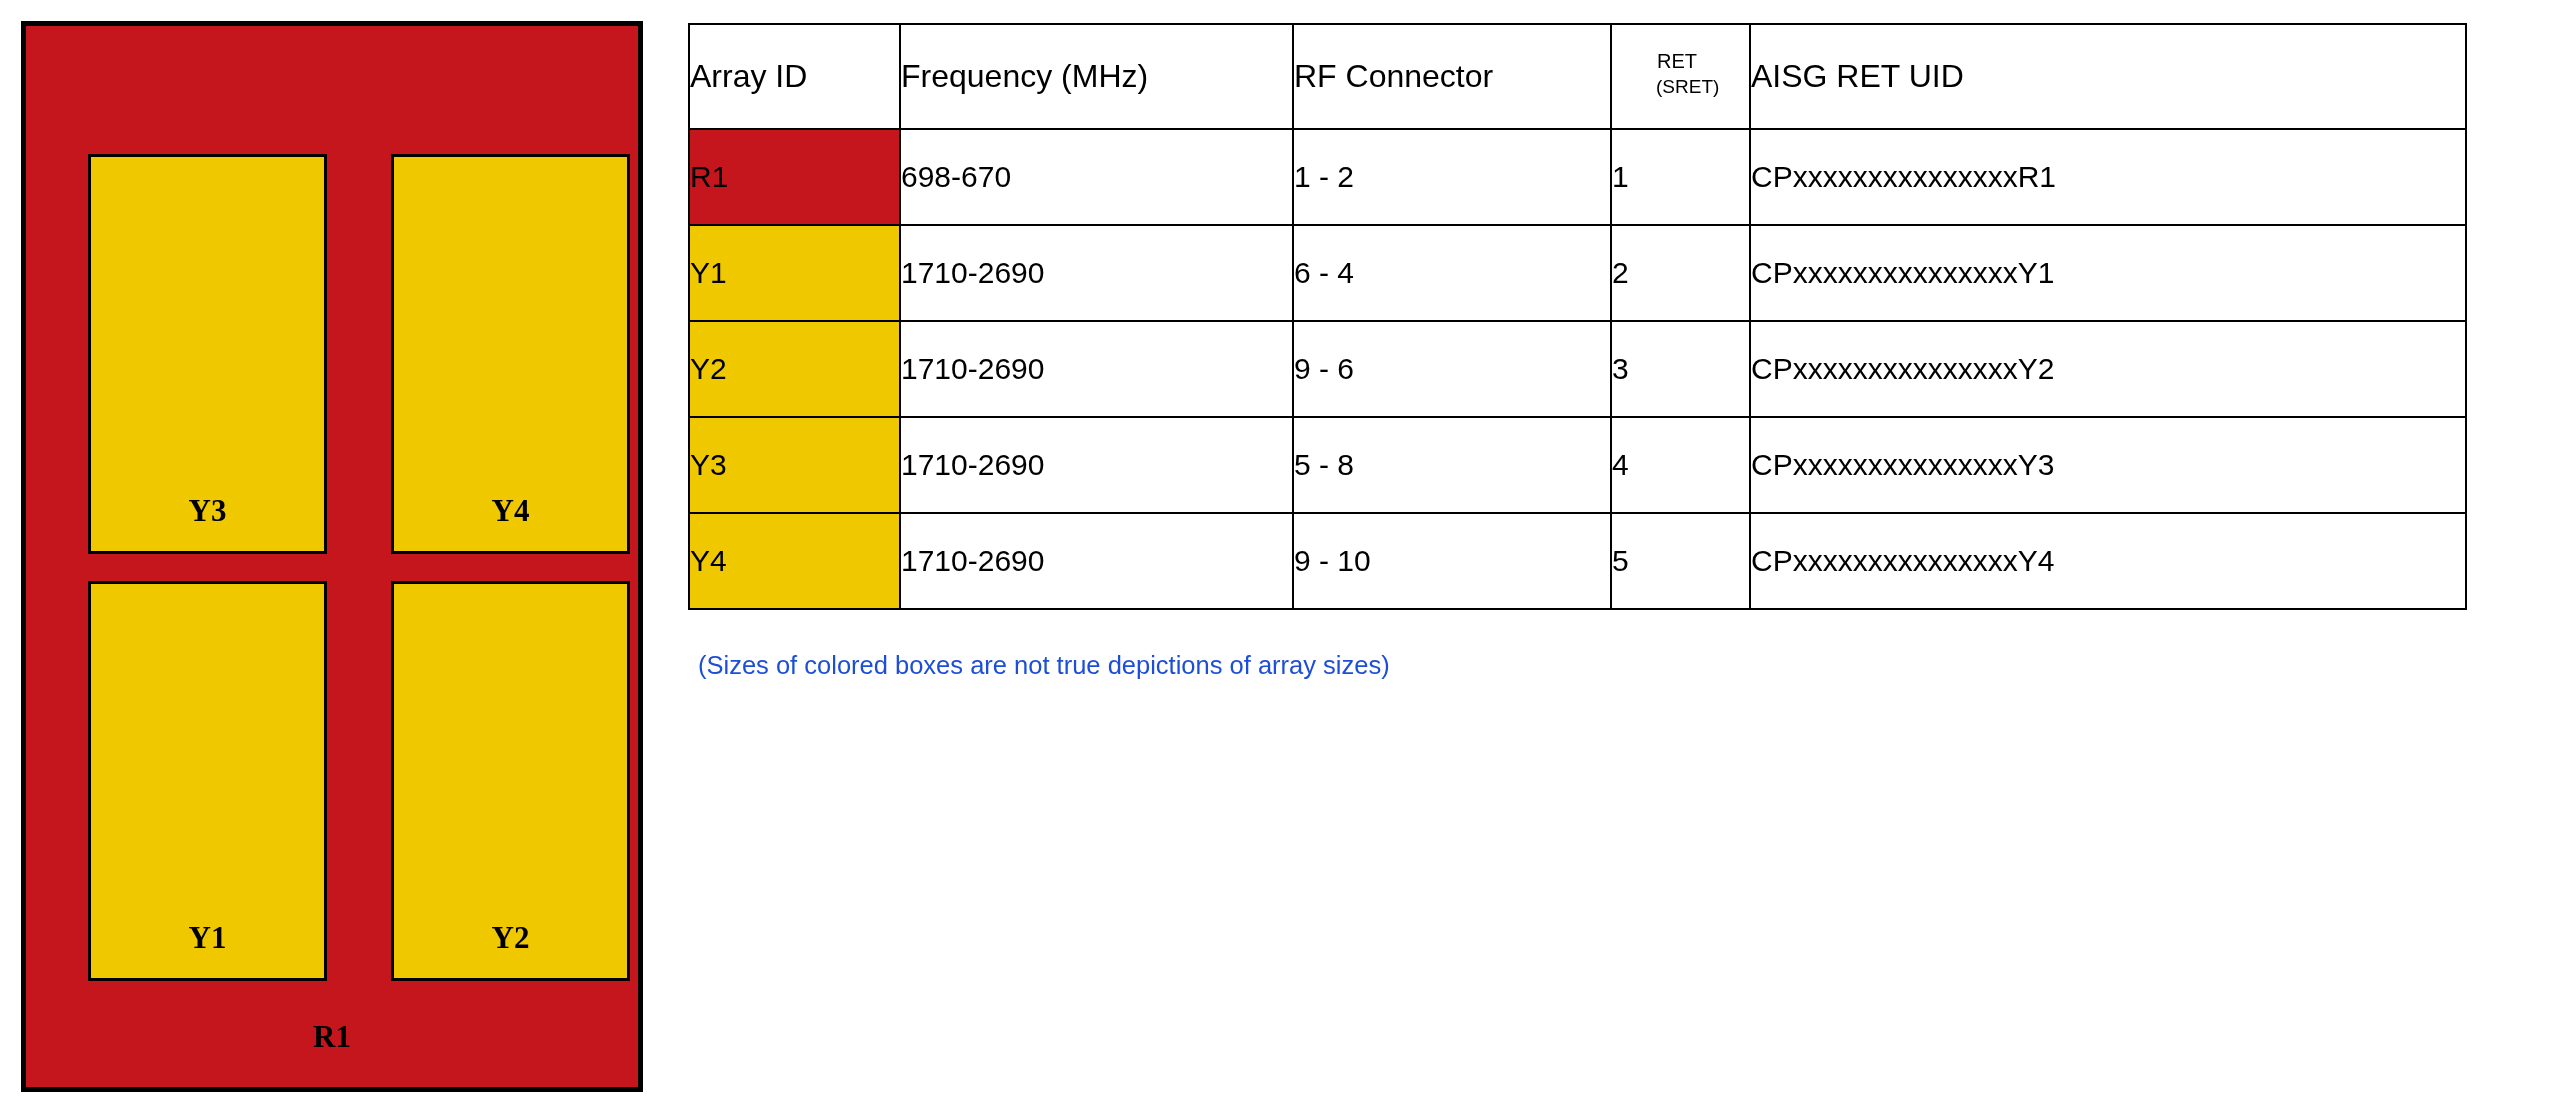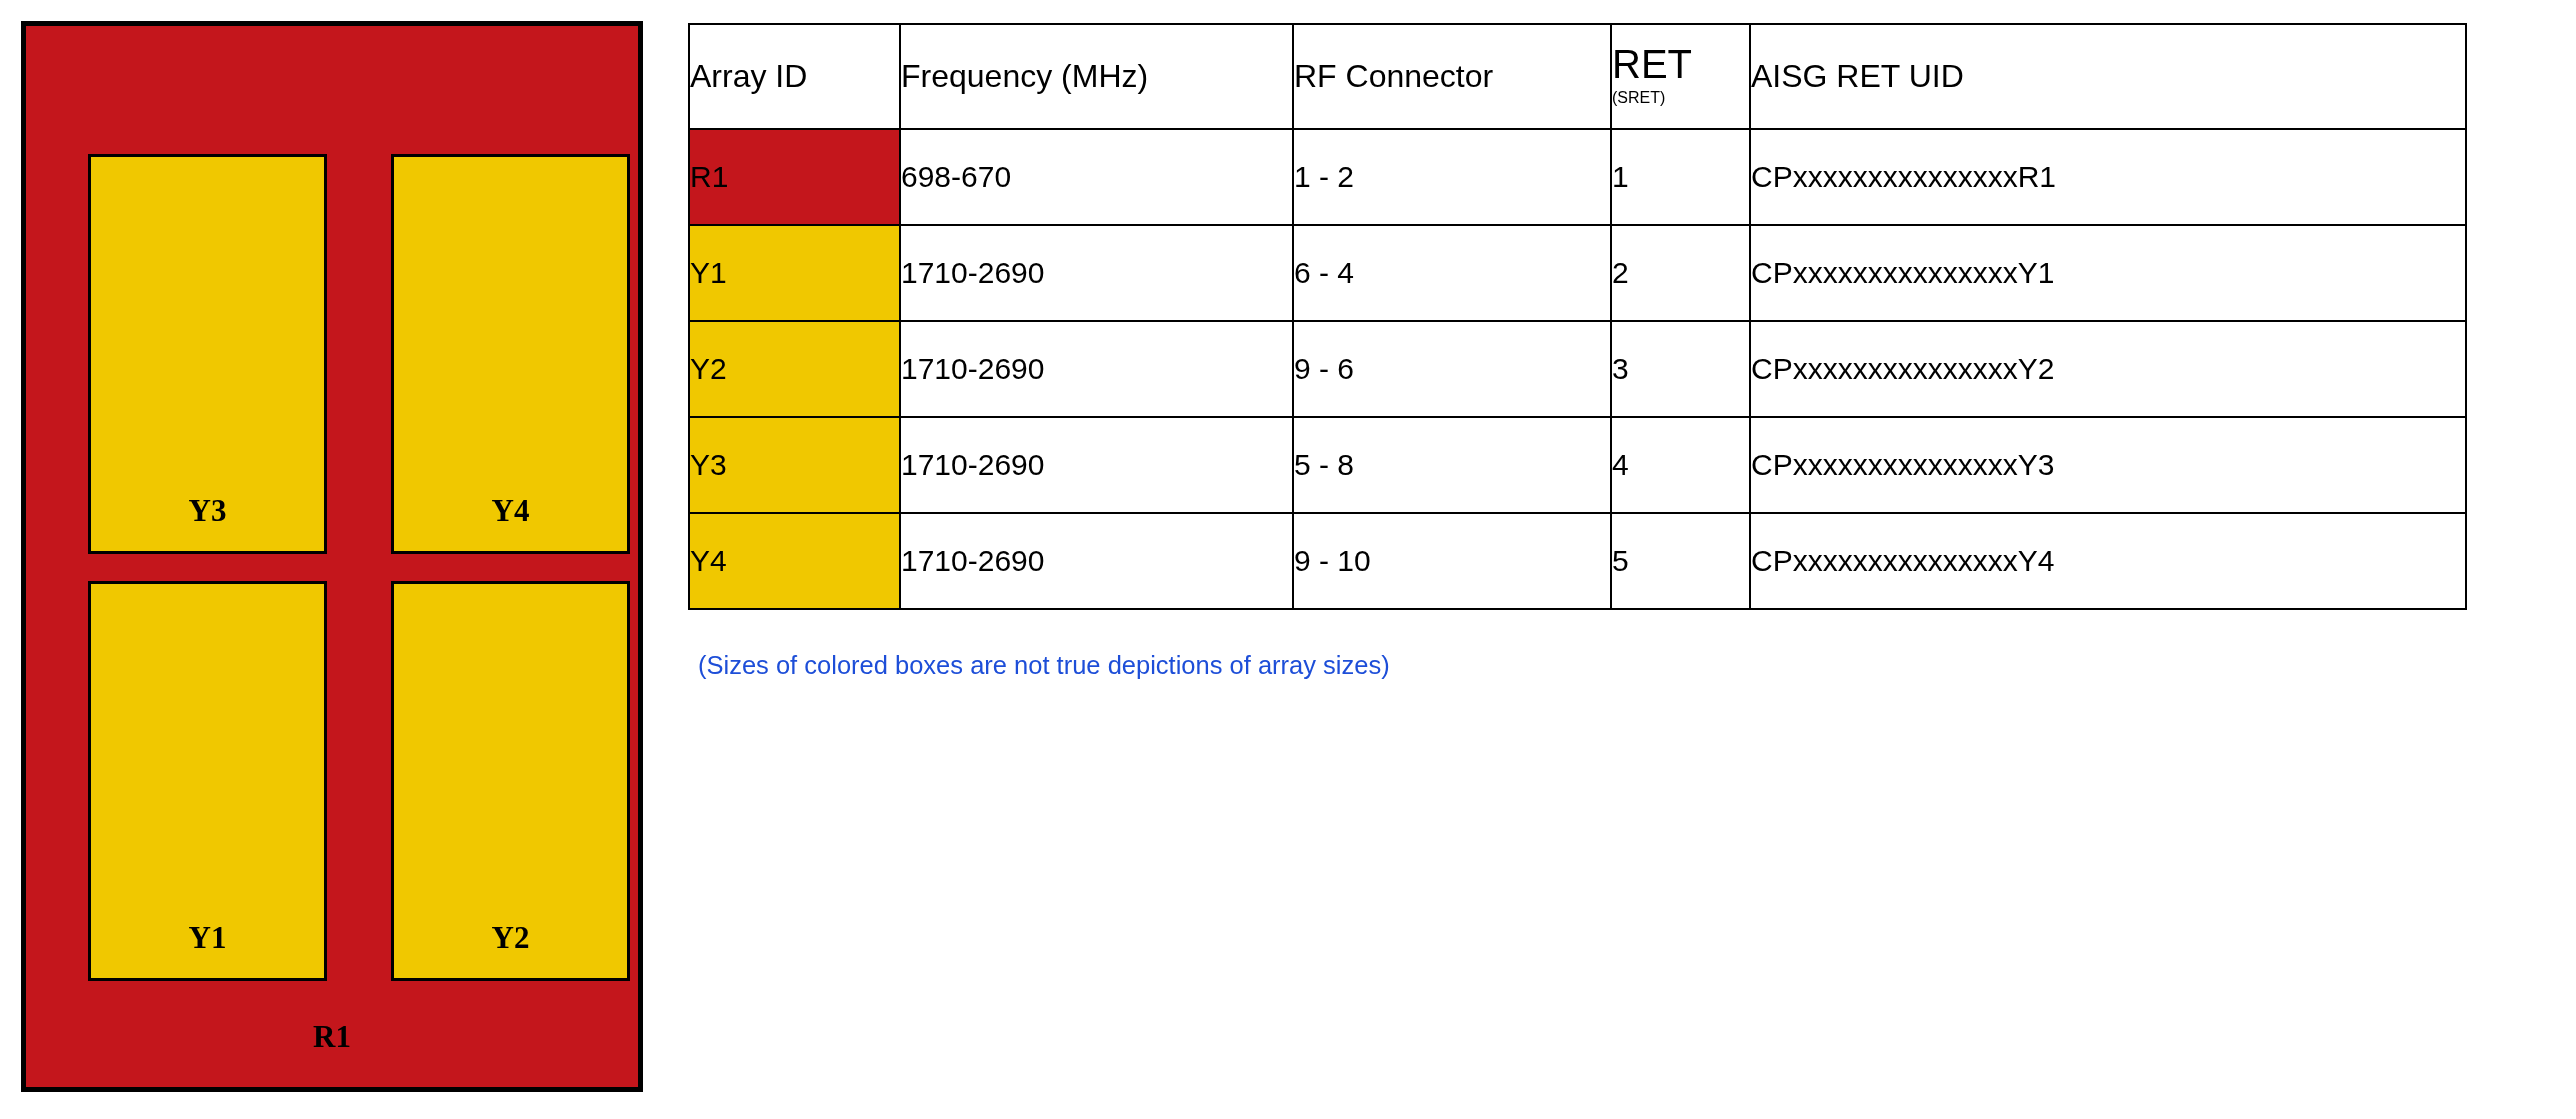--- a/index.html
+++ b/index.html
@@ -93,22 +93,22 @@
     padding: 0;
   }
   #array-table thead th {
     height: 103px;
     font-size: 32px;
   }
   #array-table tbody td {
     height: 94px;
     font-size: 30px;
   }
-  .ret-head-main { display: block; font-size: 40px; line-height: 1.05; }
-  .ret-head-sub  { display: block; font-size: 16px; line-height: 1.6; }
+  .ret-head-main { display: block; font-size: 20px; line-height: 1.05; margin-left: 45px; }
+  .ret-head-sub  { display: block; font-size: 19px; line-height: 1.6; padding-left: 44px; }
 
   td.cell-id {
     font-size: 30px;
   }
   td.cell-id.red    { background: var(--red, #c4161c); }
   td.cell-id.yellow { background: var(--yellow, #f0c800); }
 
   
   #table-caption {
     position: absolute;

